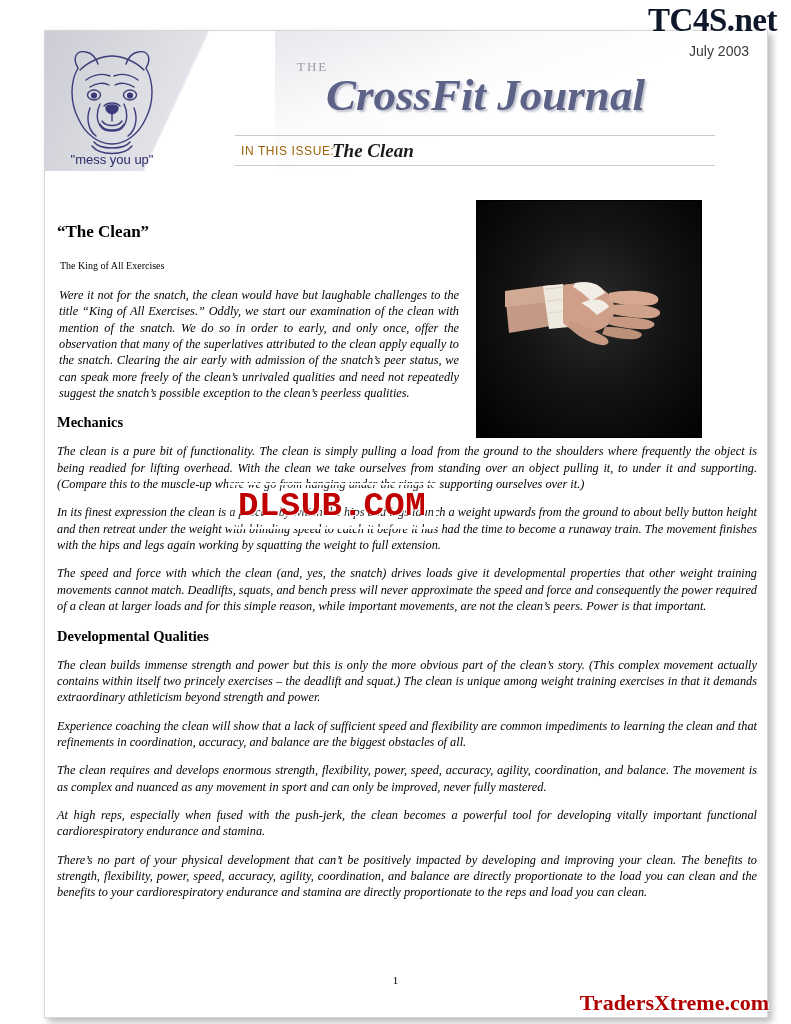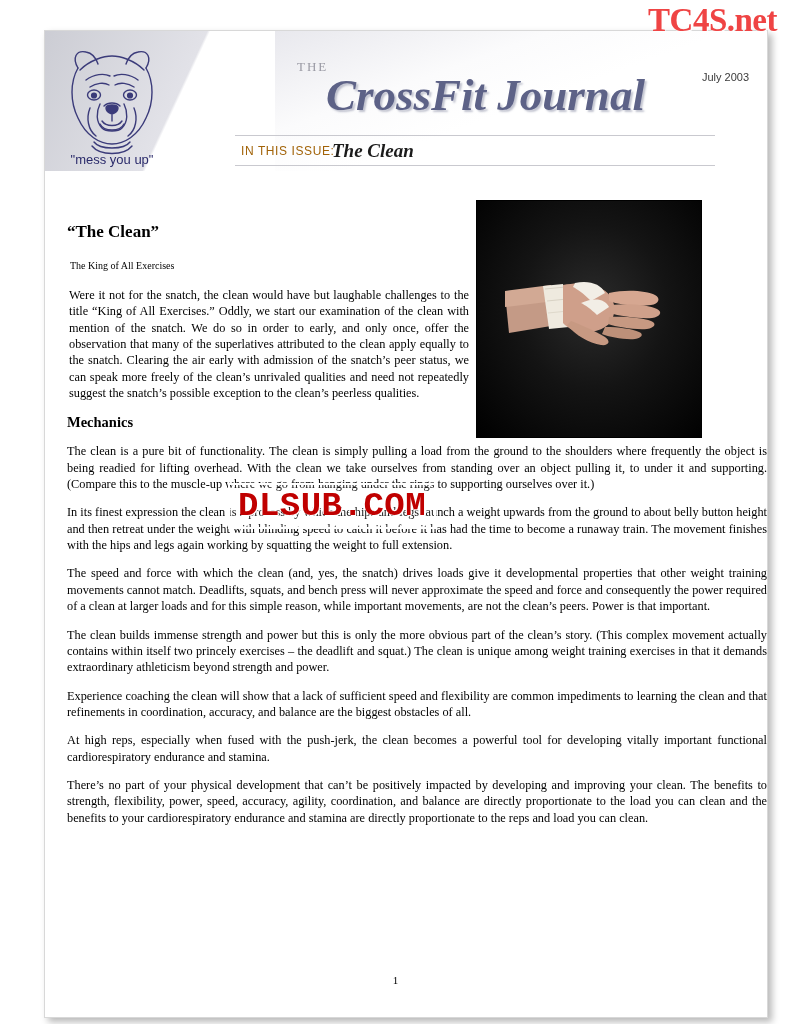--- a/index.html
+++ b/index.html
@@ -31,21 +31,21 @@
     box-shadow: 4px 4px 7px rgba(0,0,0,0.28);
   }
 
   
   #wm-top {
     position: absolute;
     right: 14px; top: 2px;
     font-family: "Liberation Serif", serif;
     font-size: 33px;
     font-weight: bold;
-    color: #ef4444;
+    color: #0f172a;
     letter-spacing: -0.5px;
     z-index: 40;
     text-shadow: 1px 1px 0 #ffffff;
   }
   #wm-bottom {
     position: absolute;
     right: 22px; bottom: 8px;
     font-family: "Liberation Serif", serif;
     font-size: 22px;
     font-weight: bold;
@@ -132,23 +132,22 @@
     font-family: "Liberation Serif", serif;
     font-style: italic;
     font-weight: bold;
     font-size: 19px;
     color: #1b1b1b;
   }
   .hdr-date {
     position: absolute;
     right: 16px; top: 12px;
     font-family: "Liberation Sans", sans-serif;
-    font-size: 11px;
+    font-size: 14px;
     color: #3a3a3a;
-    margin-top: 28px;
   }
 
   
   #logo-box {
     position: absolute;
     left: 56px; top: 42px;
     width: 112px; height: 120px;
   }
   #logo-caption {
     position: absolute;
@@ -157,21 +156,21 @@
     text-align: center;
     font-family: "Liberation Sans", sans-serif;
     font-size: 13px;
     color: #2b2b6b;
     font-weight: normal;
   }
 
   
   #content {
     position: absolute;
-    left: 67px; top: 222px;
+    left: 57px; top: 222px;
     width: 700px;
   }
   h1.doc-title {
     margin: 0 0 18px 0;
     font-family: "Liberation Serif", serif;
     font-size: 17px;
     font-weight: bold;
     color: #000;
   }
   h2.sub {
@@ -189,20 +188,21 @@
     font-weight: bold;
     color: #000;
   }
   p.body {
     margin: 0 0 12px 0;
     font-family: "Liberation Serif", serif;
     font-size: 12.3px;
     line-height: 1.33;
     text-align: justify;
     color: #000;
+    font-style: italic;
   }
   .intro-block {
     width: 400px;
     padding-left: 2px;
   }
   .title-block { padding-left: 0px; }
   #photo {
     position: absolute;
     left: 476px; top: 200px;
     width: 224px; height: 236px;
@@ -317,23 +317,26 @@
     <div class="intro-block">
       <h2 class="sub">The King of All Exercises</h2>
       <p class="body">Were it not for the snatch, the clean would have but laughable challenges to the title “King of All Exercises.” Oddly, we start our examination of the clean with mention of the snatch. We do so in order to early, and only once, offer the observation that many of the superlatives attributed to the clean apply equally to the snatch. Clearing the air early with admission of the snatch’s peer status, we can speak more freely of the clean’s unrivaled qualities and need not repeatedly suggest the snatch’s possible exception to the clean’s peerless qualities.</p>
     </div>
 
     <h2 class="sec">Mechanics</h2>
     <p class="body">The clean is a pure bit of functionality. The clean is simply pulling a load from the ground to the shoulders where frequently the object is being readied for lifting overhead. With the clean we take ourselves from standing over an object pulling it, to under it and supporting. (Compare this to the muscle-up where we go from hanging under the rings to supporting ourselves over it.)</p>
     <p class="body">In its finest expression the clean is a process by which the hips and legs launch a weight upwards from the ground to about belly button height and then retreat under the weight with blinding speed to catch it before it has had the time to become a runaway train. The movement finishes with the hips and legs again working by squatting the weight to full extension.</p>
     <p class="body">The speed and force with which the clean (and, yes, the snatch) drives loads give it developmental properties that other weight training movements cannot match. Deadlifts, squats, and bench press will never approximate the speed and force and consequently the power required of a clean at larger loads and for this simple reason, while important movements, are not the clean’s peers. Power is that important.</p>
 
+    <h2 class="sec">Developmental Qualities</h2>
     <p class="body">The clean builds immense strength and power but this is only the more obvious part of the clean’s story. (This complex movement actually contains within itself two princely exercises – the deadlift and squat.) The clean is unique among weight training exercises in that it demands extraordinary athleticism beyond strength and power.</p>
     <p class="body">Experience coaching the clean will show that a lack of sufficient speed and flexibility are common impediments to learning the clean and that refinements in coordination, accuracy, and balance are the biggest obstacles of all.</p>
+    <p class="body">The clean requires and develops enormous strength, flexibility, power, speed, accuracy, agility, coordination, and balance. The movement is as complex and nuanced as any movement in sport and can only be improved, never fully mastered.</p>
     <p class="body">At high reps, especially when fused with the push-jerk, the clean becomes a powerful tool for developing vitally important functional cardiorespiratory endurance and stamina.</p>
     <p class="body">There’s no part of your physical development that can’t be positively impacted by developing and improving your clean. The benefits to strength, flexibility, power, speed, accuracy, agility, coordination, and balance are directly proportionate to the load you can clean and the benefits to your cardiorespiratory endurance and stamina are directly proportionate to the reps and load you can clean.</p>
   </div>
 
   <div id="page-number">1</div>
 
   <div id="wm-top">TC4S.net</div>
   <div id="wm-center">DLSUB.COM</div>
+  <div id="wm-bottom">TradersXtreme.com</div>
 </div>
 
 </body></html>

